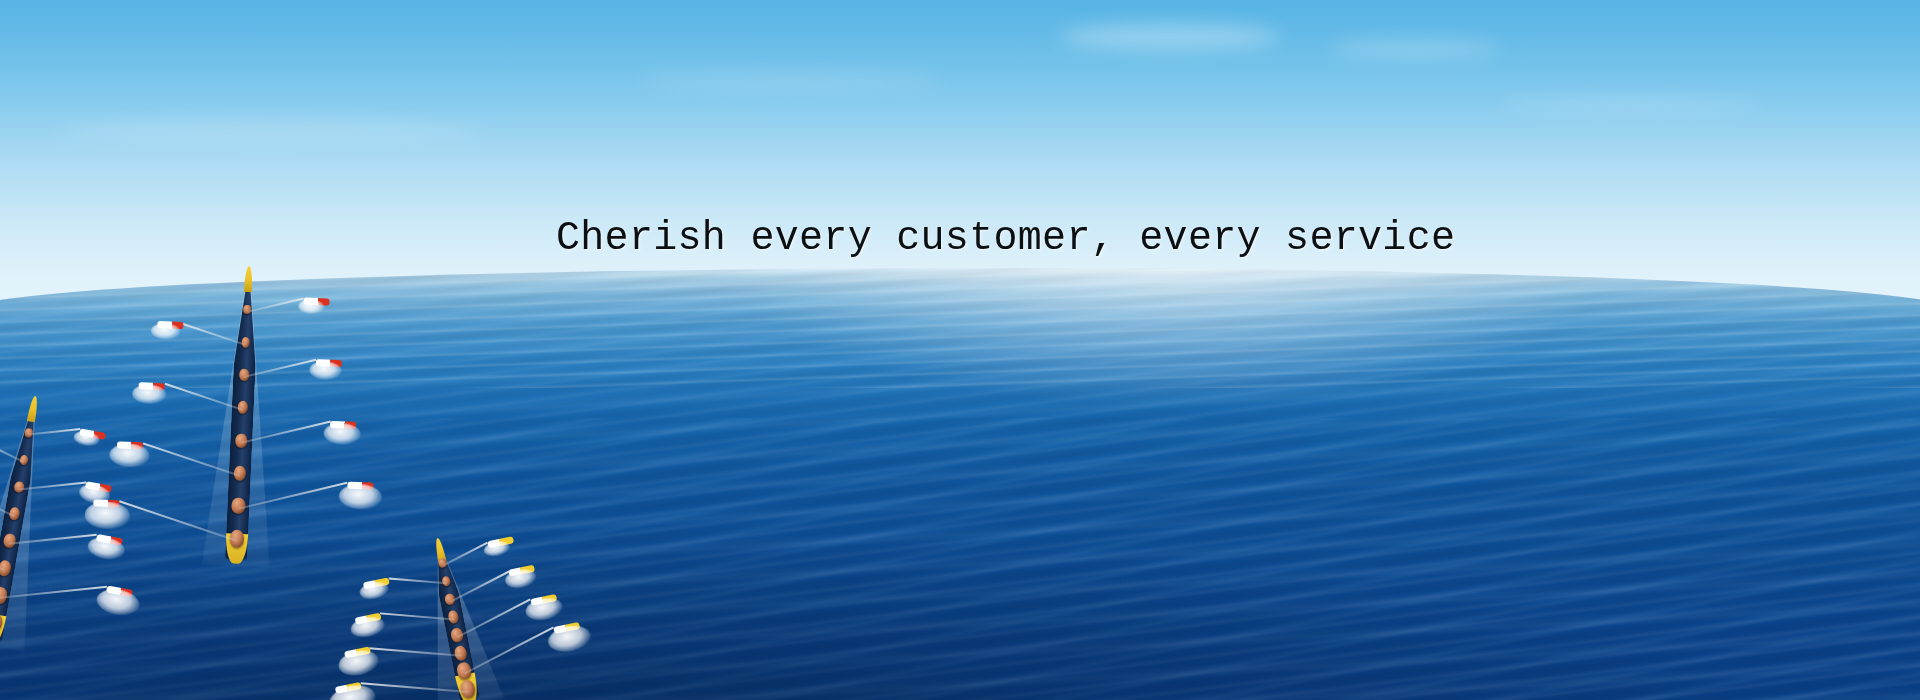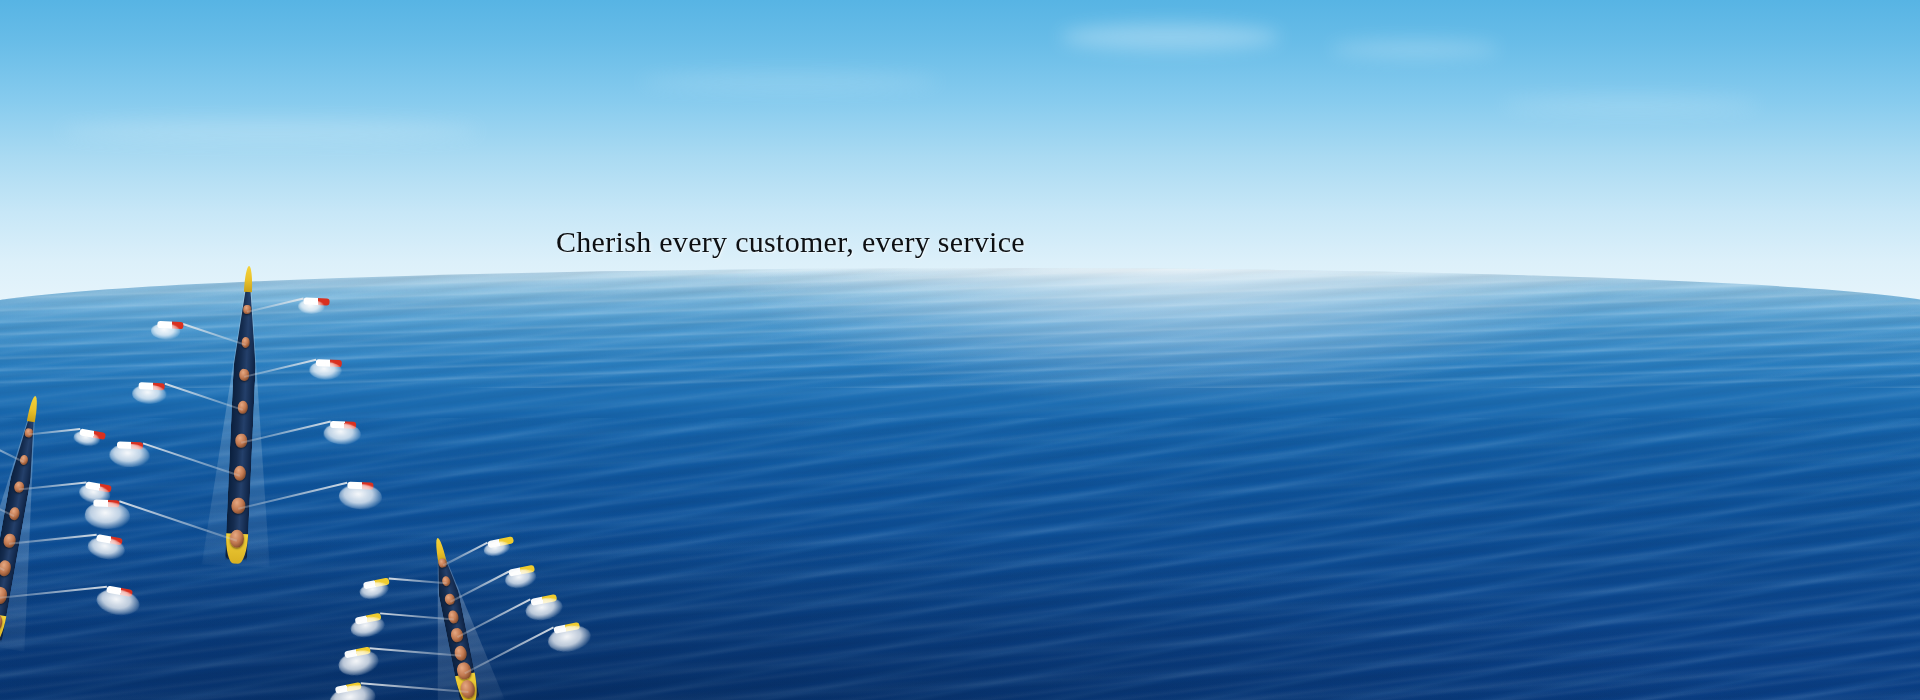--- a/index.html
+++ b/index.html
@@ -196,24 +196,24 @@
     font-family:"DejaVu Sans","Liberation Sans",sans-serif;
     font-size:42px;
     font-weight:700;
     letter-spacing:1px;
     color:#101215;
     text-shadow:
        1px 1px 0 rgba(255,255,255,.55),
        2px 2px 4px rgba(255,255,255,.40);
   }
   .line3{
-    margin-top:11px;
+    margin-top:2px;
     white-space:nowrap;
-    font-family:Liberation Serif, serif;
-    font-size:30px;
+    font-family:Liberation Mono, monospace;
+    font-size:40px;
     font-weight:500;
     color:#0d1013;
     letter-spacing:.3px;
     text-shadow:
        1px 1px 0 rgba(255,255,255,.45),
        2px 2px 4px rgba(255,255,255,.30);
   }
 </style>
 </head>
 <body>

